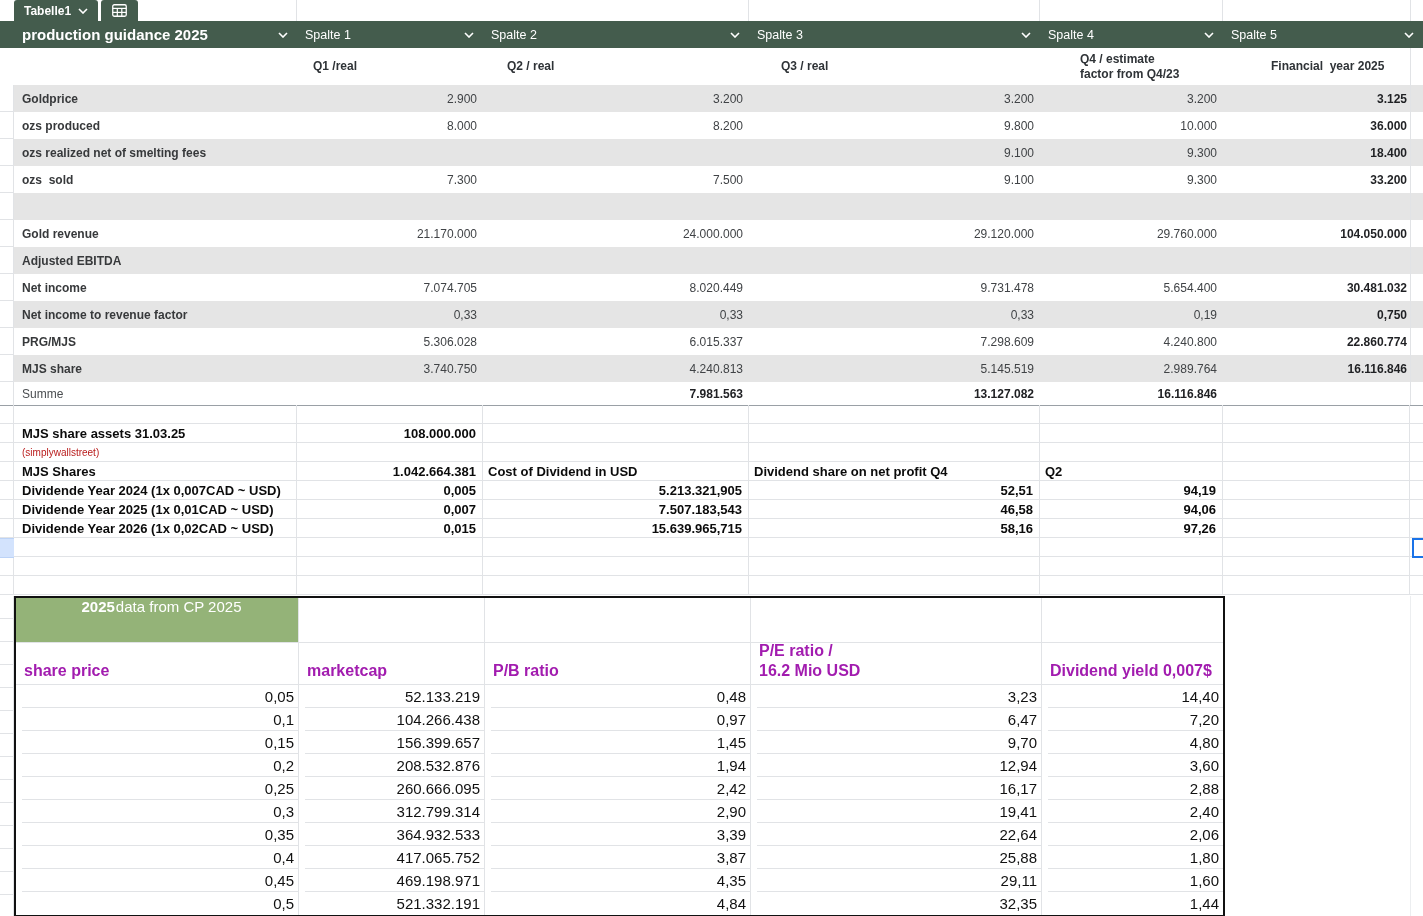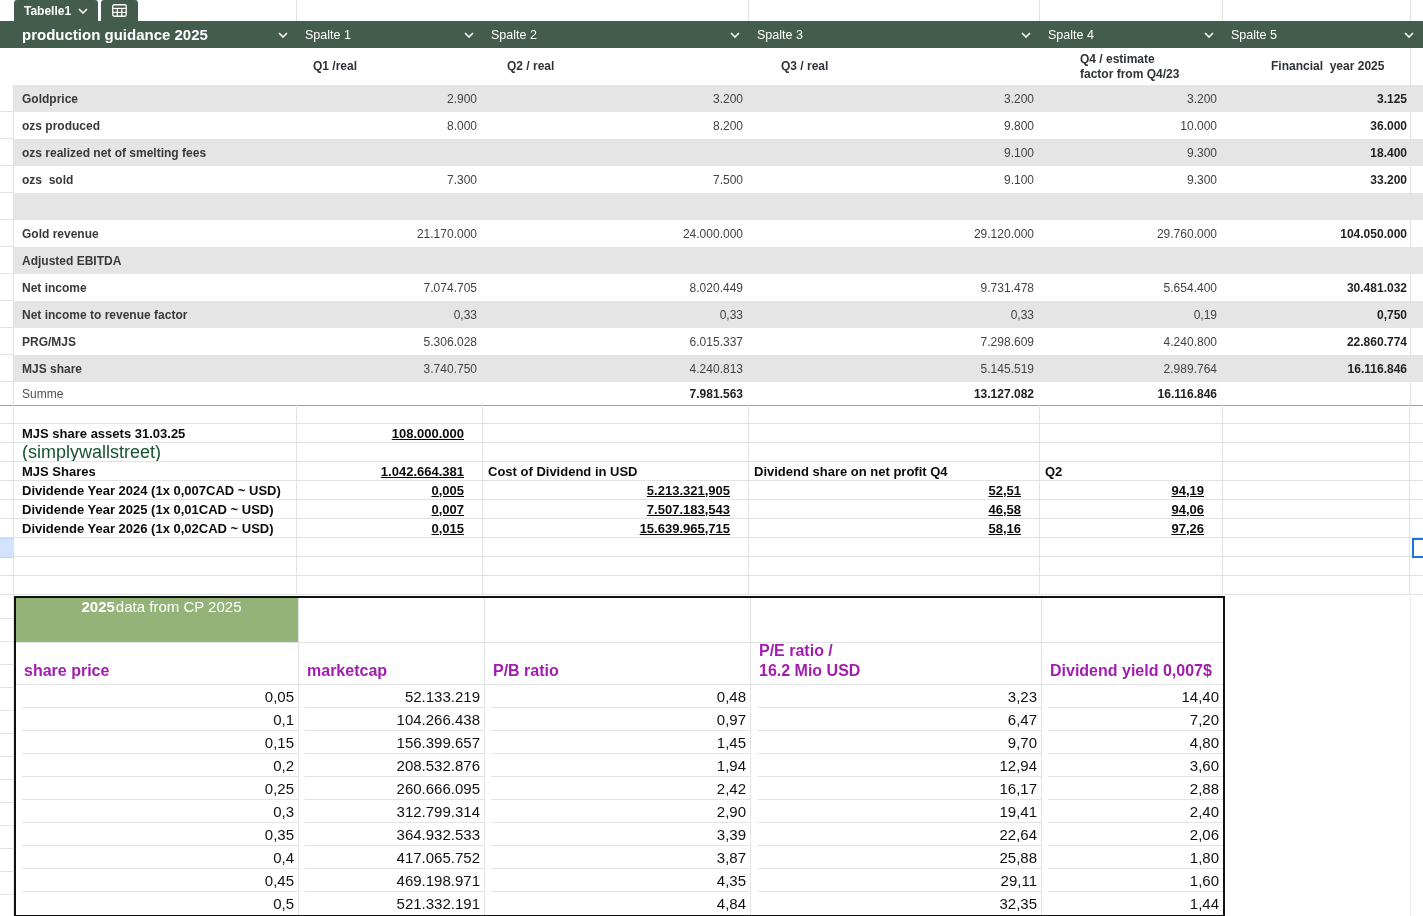--- a/index.html
+++ b/index.html
@@ -50,22 +50,22 @@
   .c.lbl { padding-left:8px; font-weight:bold; color:#37393b; white-space:pre-wrap; }
   .c.lbl.plain { font-weight:normal; color:#4a4d50; }
   .c.num { justify-content:flex-end; padding-right:6px; color:#404346; }
   .c.num.b { font-weight:bold; color:#202124; }
   .c.num.fy { font-weight:bold; color:#1f2023; padding-right:3px; }
   
   .mid-rows { position:absolute; top:405px; left:0; width:1423px; }
   .midrow { height:19px; border-bottom:1px solid #e1e3e6; }
   .mc { display:flex; align-items:center; font-size:13px; font-weight:bold; color:#0b0b0b; border-right:1px solid #e1e3e6; overflow:hidden; }
   .mc.lbl { padding-left:8px; white-space:pre-wrap; }
-  .mc.plain { font-weight:normal; font-size:18px; color:#14532d; }
-  .mc.num { justify-content:flex-end; padding-right:18px;text-decoration:underline; }
+  .mc.plain { font-weight:normal; font-size:10px; color:#b91c1c; }
+  .mc.num { justify-content:flex-end; padding-right:6px; }
   .mc.tleft { justify-content:flex-start; padding-left:5px; }
   .mc.gcol { border-right:none; }
   
   .vtable {
     position:absolute; top:596px; left:14px; width:1211px;
     border:2px solid #111; border-bottom:3px solid #111;
     background:#fff;
   }
   .vgrid { display:grid; grid-template-columns:283px 186px 266px 291px 1fr; }
   .vh1 { height:45px; }

